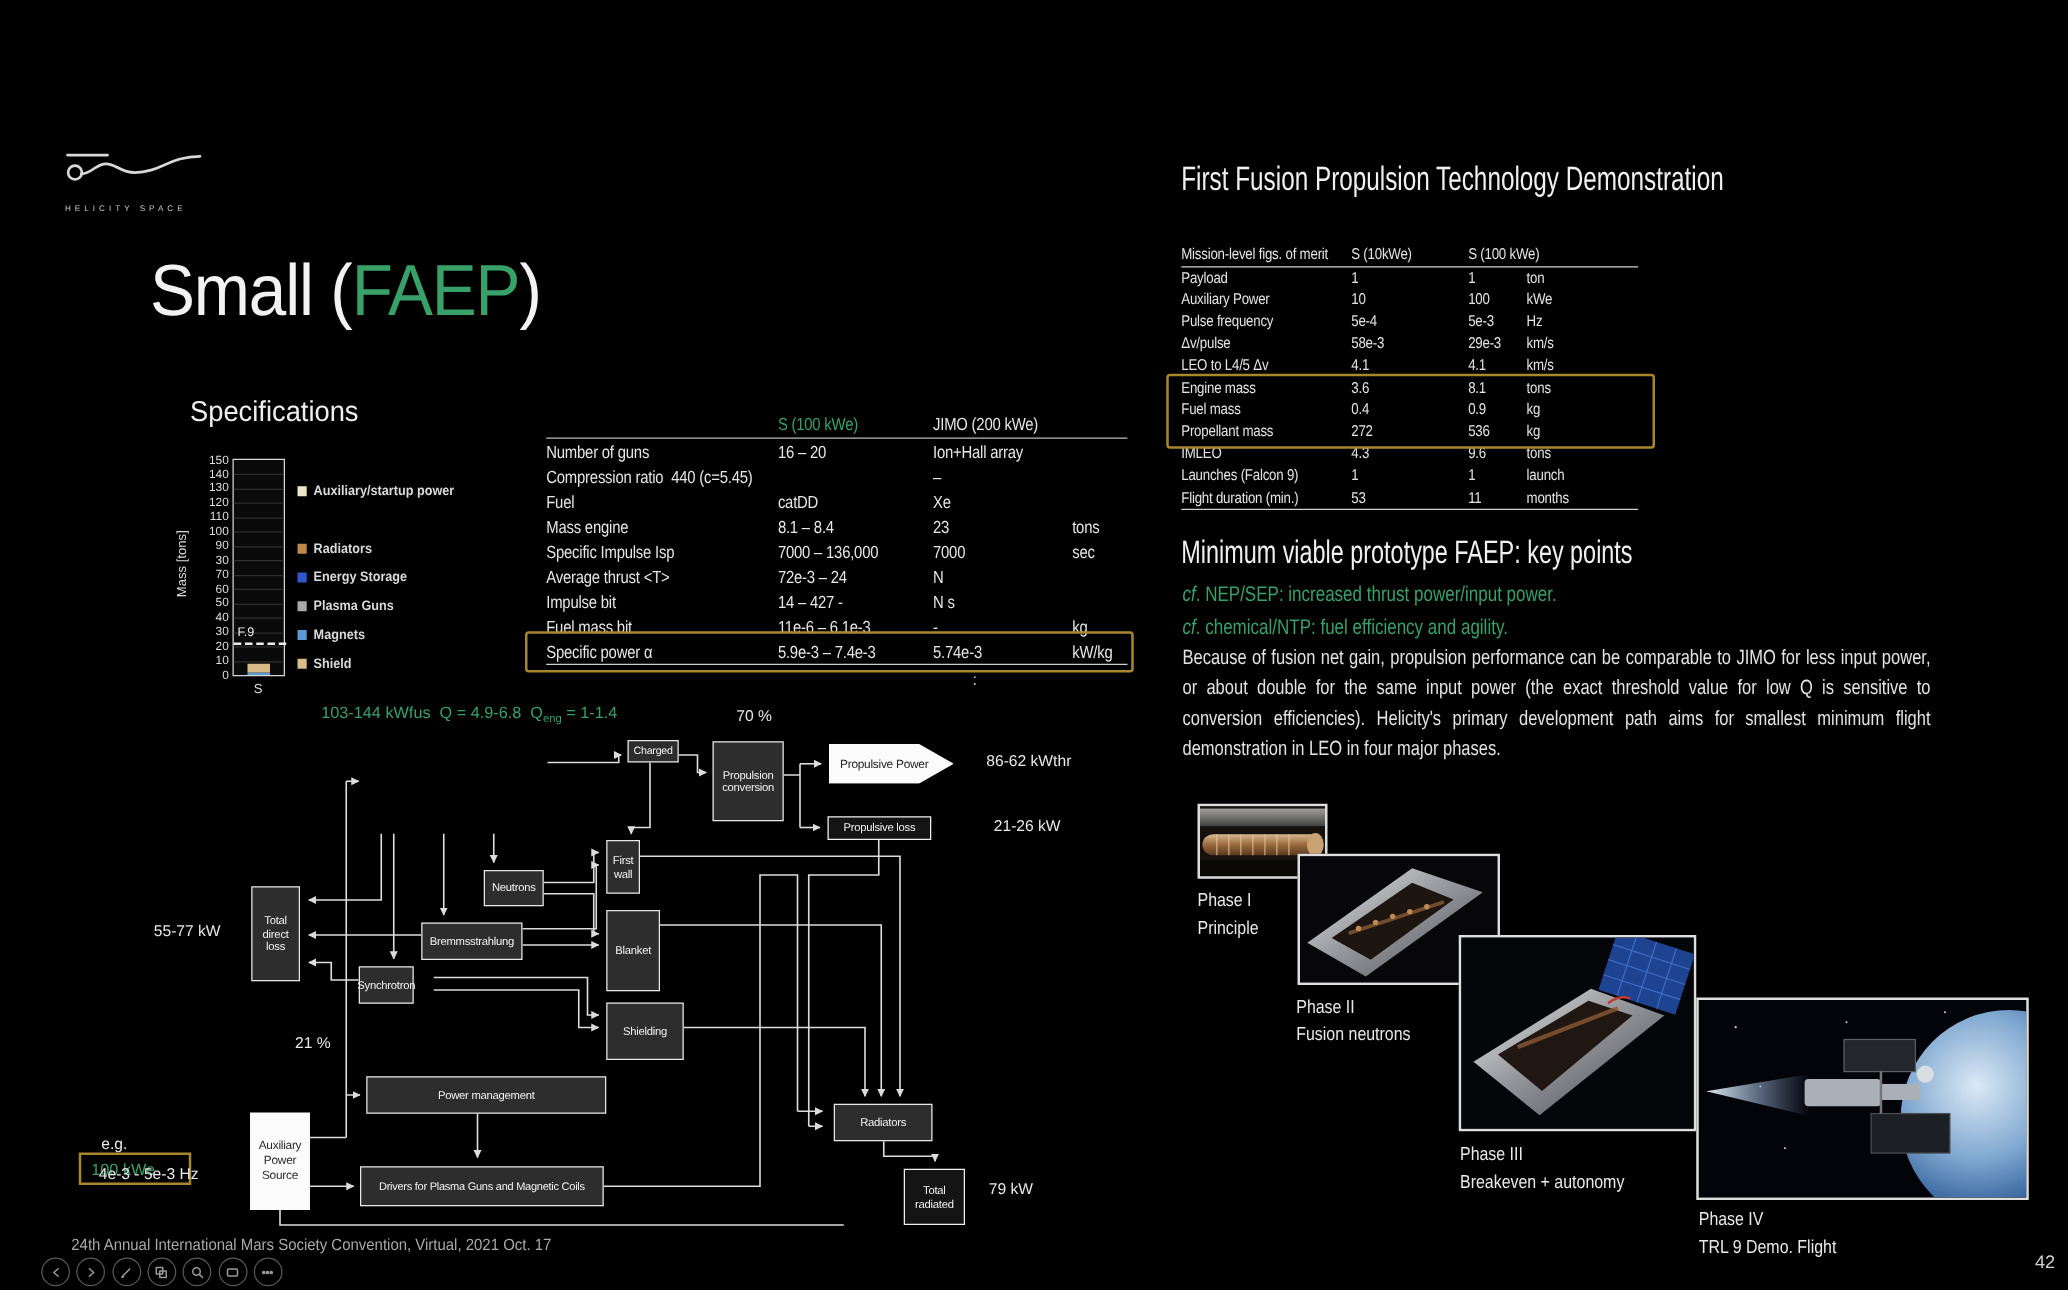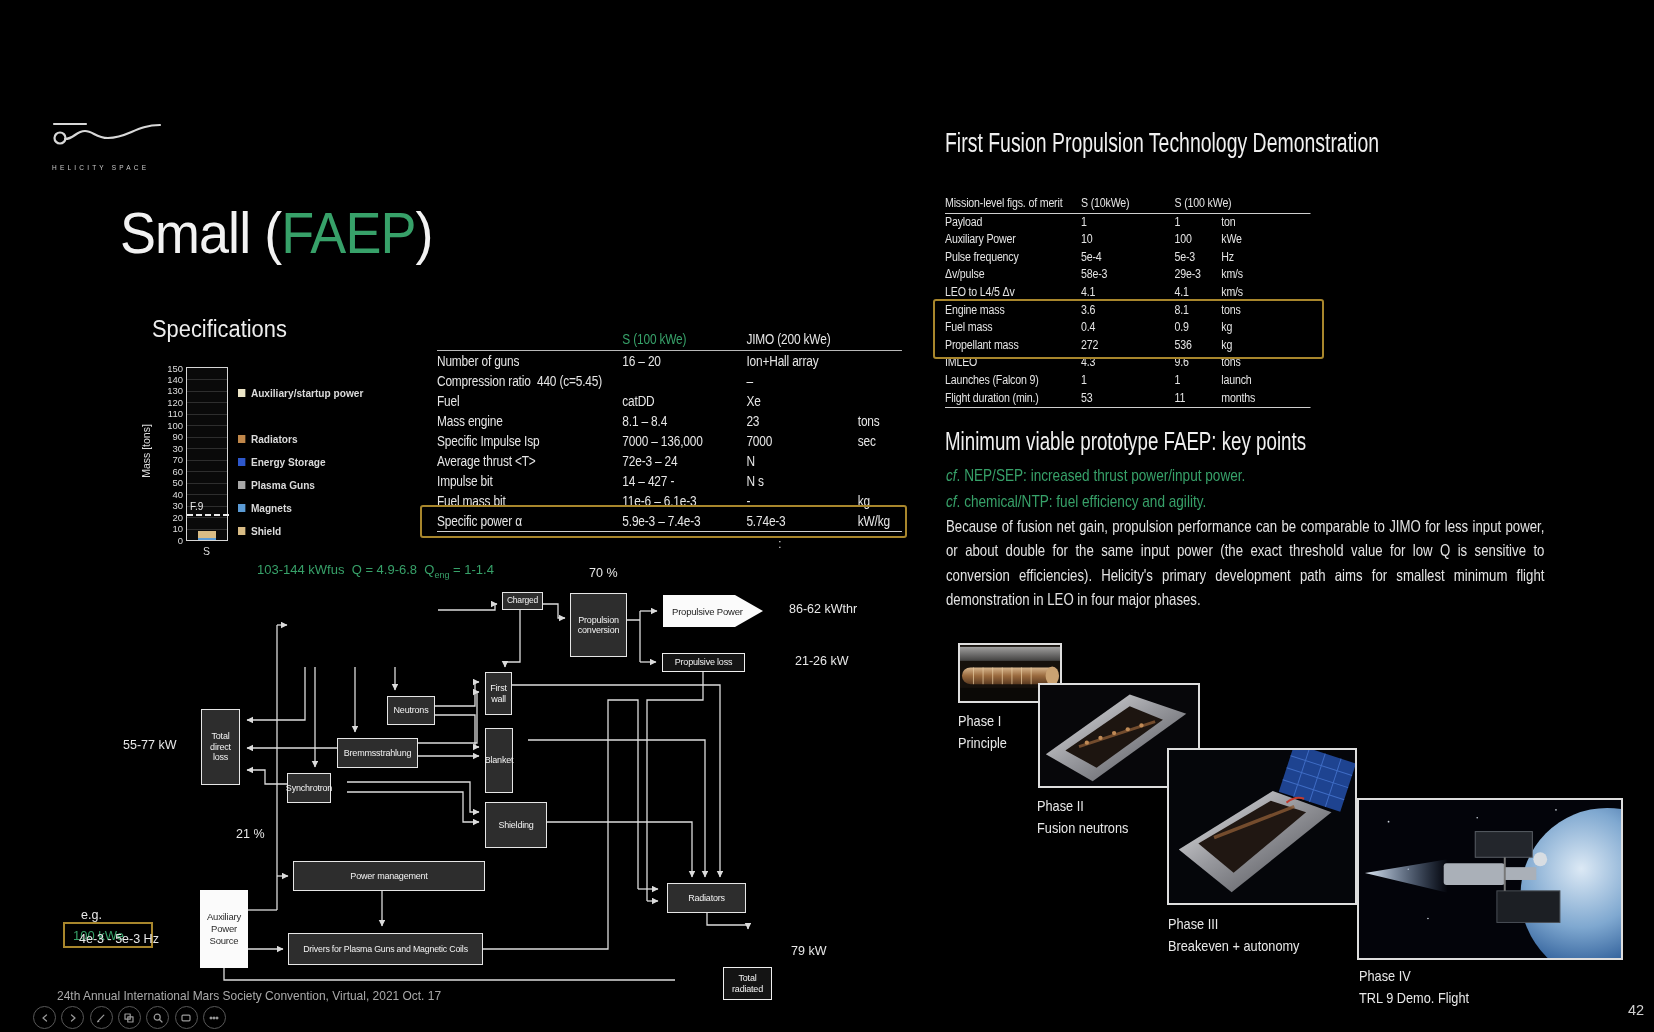--- a/index.html
+++ b/index.html
@@ -290,27 +290,27 @@
   <div class="dlabel green" style="left:24px;top:372px;">4e-3 - 5e-3 Hz</div>
     <div class="dn dn-dark" style="left: 447px; top: 32px; width: 41px; height: 18px; font-size: 8.5px;">Charged</div>
     <div class="dn dn-dark" style="left: 515px; top: 33px; width: 57px; height: 64px;">Propulsion conversion</div>
     <div class="dn dn-arrow" style="left: 608px; top: 35px; width: 100px; height: 32px;">Propulsive Power</div>
     <div class="dn dn-outline" style="left: 607px; top: 93px; width: 83px; height: 19px;">Propulsive loss</div>
     <div class="dn dn-dark" style="left: 430px; top: 112px; width: 27px; height: 43px;">First wall</div>
     <div class="dn dn-dark" style="left: 332px; top: 136px; width: 48px; height: 29px;">Neutrons</div>
     <div class="dn dn-dark" style="left: 146px; top: 149px; width: 39px; height: 76px;">Total direct loss</div>
     <div class="dn dn-dark" style="left: 282px; top: 178px; width: 81px; height: 30px;">Bremmsstrahlung</div>
     <div class="dn dn-dark" style="left: 232px; top: 213px; width: 44px; height: 30px;">Synchrotron</div>
-    <div class="dn dn-dark" style="left: 430px; top: 168px; width: 28px; height: 65px;">Blanket</div>
+    <div class="dn dn-dark" style="left: 430px; top: 168px; width: 43px; height: 65px;">Blanket</div>
     <div class="dn dn-dark" style="left: 430px; top: 242px; width: 62px; height: 46px;">Shielding</div>
     <div class="dn dn-dark" style="left: 238px; top: 301px; width: 192px; height: 30px;">Power management</div>
     <div class="dn dn-light" style="left: 145px; top: 330px; width: 48px; height: 78px;">Auxiliary Power Source</div>
     <div class="dn dn-dark" style="left: 233px; top: 373px; width: 195px; height: 32px; font-size: 8.8px;">Drivers for Plasma Guns and Magnetic Coils</div>
     <div class="dn dn-dark" style="left: 612px; top: 323px; width: 79px; height: 30px;">Radiators</div>
-    <div class="dn dn-outline" style="left: 668px; top: 375px; width: 49px; height: 33px; margin-top: 32px;">Total radiated</div>
+    <div class="dn dn-outline" style="left: 668px; top: 375px; width: 49px; height: 45px;">Total radiated</div>
     <div class="dlabel" style="left: 534px; top: 6px;">70 %</div>
     <div class="dlabel green" style="left: 734px; top: 42px;">86-62 kWthr</div>
     <div class="dlabel" style="left: 740px; top: 94px;">21-26 kW</div>
     <div class="dlabel" style="left: 68px; top: 178px;">55-77 kW</div>
     <div class="dlabel" style="left: 181px; top: 267px; text-align: right;">21 %</div>
     <div class="dlabel" style="left: 736px; top: 384px;">79 kW</div>
   </div>
 
 <div class="abs cond" id="right-title">First Fusion Propulsion Technology Demonstration</div>
 

